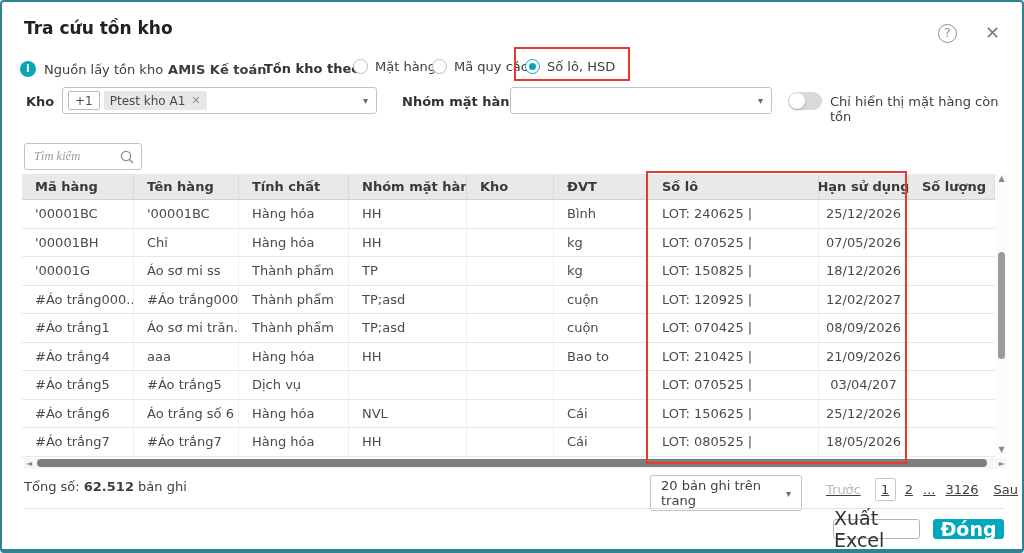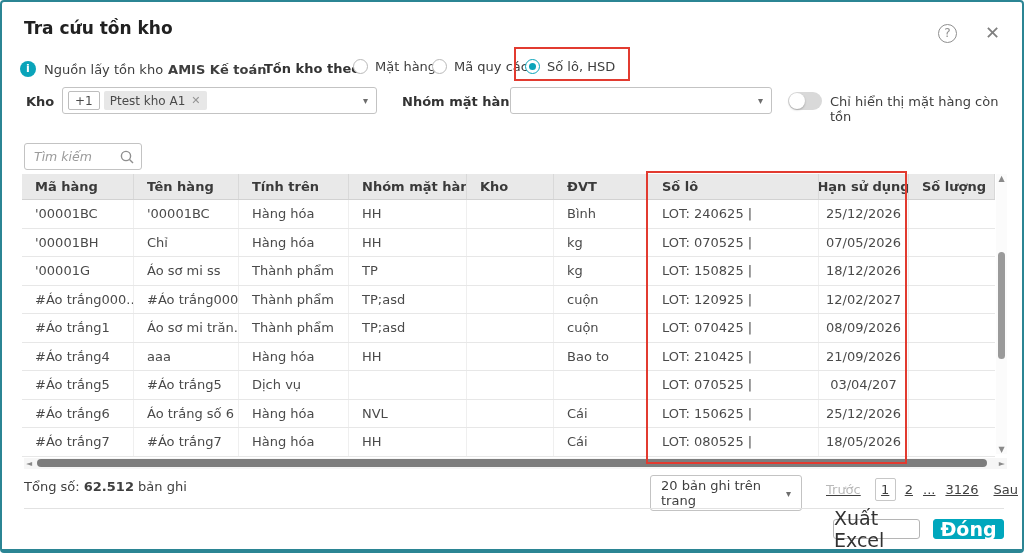--- a/index.html
+++ b/index.html
@@ -27,21 +27,21 @@
   .chip.tag{background:#e7e7e7;}
   .chip-x{margin-left:6px;color:#949494;font-size:11px;cursor:pointer;}
   .caret{margin-left:auto;color:#6d6d6d;font-size:10px;}
   #nhom-label{left:400px;top:92px;font-size:13px;font-weight:bold;color:#333;}
   #nhom-select{left:508px;top:85px;width:262px;height:27px;padding:0 8px;}
   #toggle{left:786px;top:90px;width:34px;height:18px;border-radius:9px;background:#d9d9d9;cursor:pointer;}
   #toggle .knob{position:absolute;left:1px;top:1px;width:16px;height:16px;border-radius:50%;background:#fff;box-shadow:0 1px 2px rgba(0,0,0,.25);}
   #toggle-label{left:828px;top:92px;font-size:13px;color:#3e3e3e;}
   
   #search-box{left:22px;top:141px;width:118px;height:27px;border:1px solid #c3c3c3;border-radius:3px;display:flex;align-items:center;padding:0 7px;}
-  #search-input{border:0;outline:0;width:80px;font-size:12.5px;color:#444;}
+  #search-input{border:0;outline:0;width:80px;font-size:12.5px;color:#444;font-family:Liberation Serif, serif;}
   #search-input::placeholder{font-style:italic;color:#9b9b9b;}
   #search-icon{margin-left:auto;}
   
   #table{left:20px;top:172px;width:973px;}
   .tr{display:flex;height:28.5px;border-bottom:1px solid #e7e7e7;background:#fff;}
   .tr.head{height:26px;background:#e9e9e9;border-bottom:1px solid #d2d2d2;}
   .td{height:100%;display:flex;align-items:center;padding-left:13px;font-size:13px;color:#4a4a4a;border-right:1px solid #efefef;overflow:hidden;white-space:nowrap;}
   .head .td{font-weight:bold;color:#3a3a3a;border-right:1px solid #d9d9d9;}
   .c0{width:112px;}.c1{width:105px;}.c2{width:110px;}.c3{width:118px;}.c4{width:87px;}
   .c5{width:93px;}.c6{width:172px;padding-left:15px;}.c7{width:90px;justify-content:center;padding-left:0;}
@@ -125,21 +125,21 @@
     <svg id="search-icon" width="14" height="14" viewBox="0 0 14 14">
         <circle cx="6" cy="6" r="4.6" fill="none" stroke="#8f8f8f" stroke-width="1.4"></circle>
         <line x1="9.5" y1="9.5" x2="13" y2="13" stroke="#8f8f8f" stroke-width="1.4"></line>
       </svg>
   </div>
 
   <div class="abs" id="table">
     <div class="tr head">
       <div class="td c0">Mã hàng</div>
       <div class="td c1">Tên hàng</div>
-      <div class="td c2">Tính trên</div>
+      <div class="td c2">Tính chất</div>
       <div class="td c3">Nhóm mặt hàng</div>
       <div class="td c4">Kho</div>
       <div class="td c5">ĐVT</div>
       <div class="td c6">Số lô</div>
       <div class="td c7">Hạn sử dụng</div>
       <div class="td c8">Số lượng</div>
     </div>
     <div class="tr">
       <div class="td c0">'00001BC</div>
         <div class="td c1">'00001BC</div>

